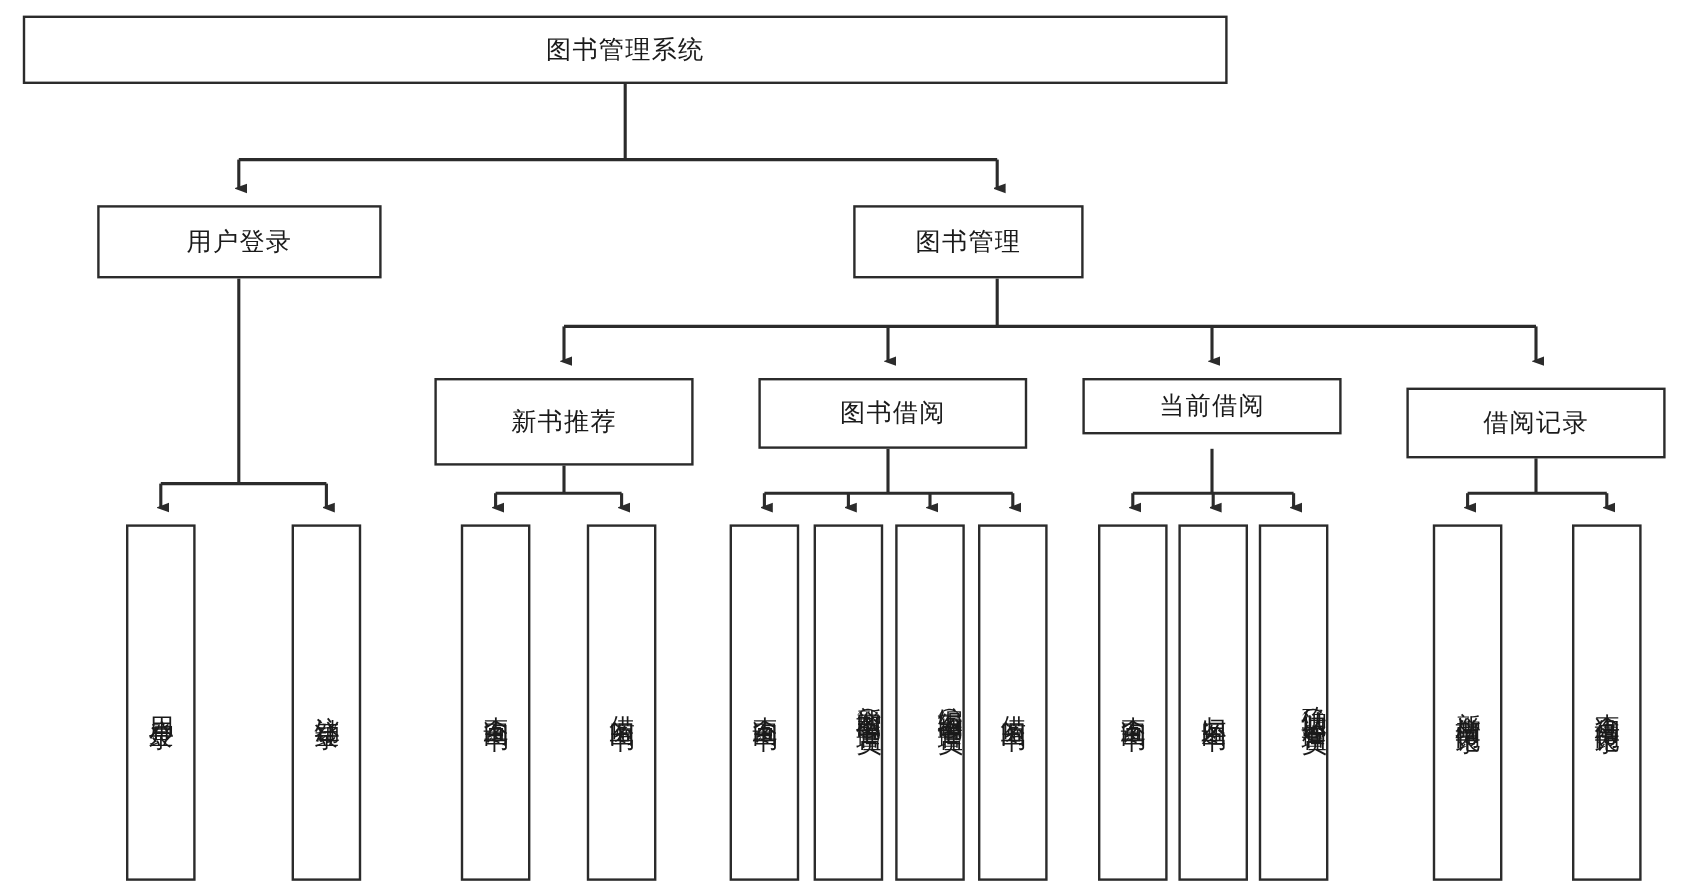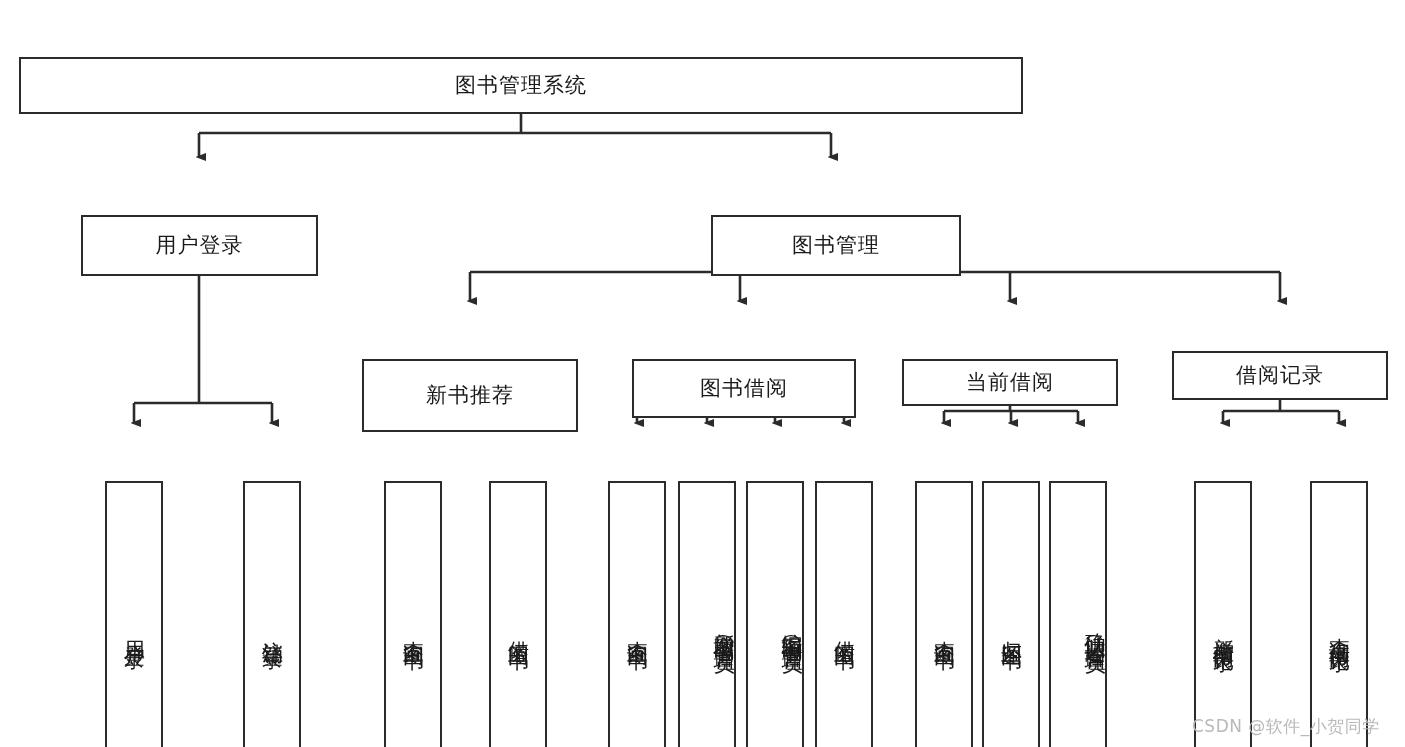--- a/index.html
+++ b/index.html
@@ -27,21 +27,20 @@
   }
   .node {
     position: absolute;
     box-sizing: border-box;
     border: 2px solid #2b2b2b;
     background: #ffffff;
     display: flex;
     align-items: center;
     justify-content: center;
     color: #1a1a1a;
-    margin-top: 44px;
   }
   .node.horiz {
     font-size: 21px;
     letter-spacing: 1px;
     line-height: 1.1;
   }
   .node.vert {
     writing-mode: vertical-rl;
     text-orientation: upright;
     font-size: 21px;
@@ -124,34 +123,34 @@
     </g>
   </svg>
 
   <div class="node horiz" style="left:19px; top:13px; width:1004px; height:57px;">
     <span>图书管理系统</span>
   </div>
 
   <div class="node horiz" style="left:81px; top:171px; width:237px; height:61px;">
     <span>用户登录</span>
   </div>
-  <div class="node horiz" style="left:711px; top:171px; width:250px; height:61px;">
+  <div class="node horiz" style="left:711px; top:171px; width:192px; height:61px;">
     <span>图书管理</span>
   </div>
 
   <div class="node horiz" style="left:362px; top:315px; width:216px; height:73px;">
     <span>新书推荐</span>
   </div>
   <div class="node horiz" style="left:632px; top:315px; width:224px; height:59px;">
     <span>图书借阅</span>
   </div>
   <div class="node horiz" style="left:902px; top:315px; width:216px; height:47px;">
     <span>当前借阅</span>
   </div>
-  <div class="node horiz" style="left:1172px; top:307px; width:216px; height:49px;">
+  <div class="node horiz" style="left:1172px; top:323px; width:216px; height:59px;">
     <span>借阅记录</span>
   </div>
 
   <div class="node vert" style="left:105px; top:437px; width:58px; height:297px;">
     <span class="vtext">用户登录</span>
   </div>
   <div class="node vert" style="left:243px; top:437px; width:58px; height:297px;">
     <span class="vtext">注销登录</span>
   </div>
 
@@ -185,17 +184,14 @@
     <span class="vtext">确认归还（管理员）</span>
   </div>
 
   <div class="node vert" style="left:1194px; top:437px; width:58px; height:297px;">
     <span class="vtext">新增借阅记录</span>
   </div>
   <div class="node vert" style="left:1310px; top:437px; width:58px; height:297px;">
     <span class="vtext">查询借阅记录</span>
   </div>
 
-  <div class="watermark" style="left:1192px; top:715px;">
-    <span>CSDN @软件_小贺同学</span>
-  </div>
 
 </div>
 
 </body></html>

